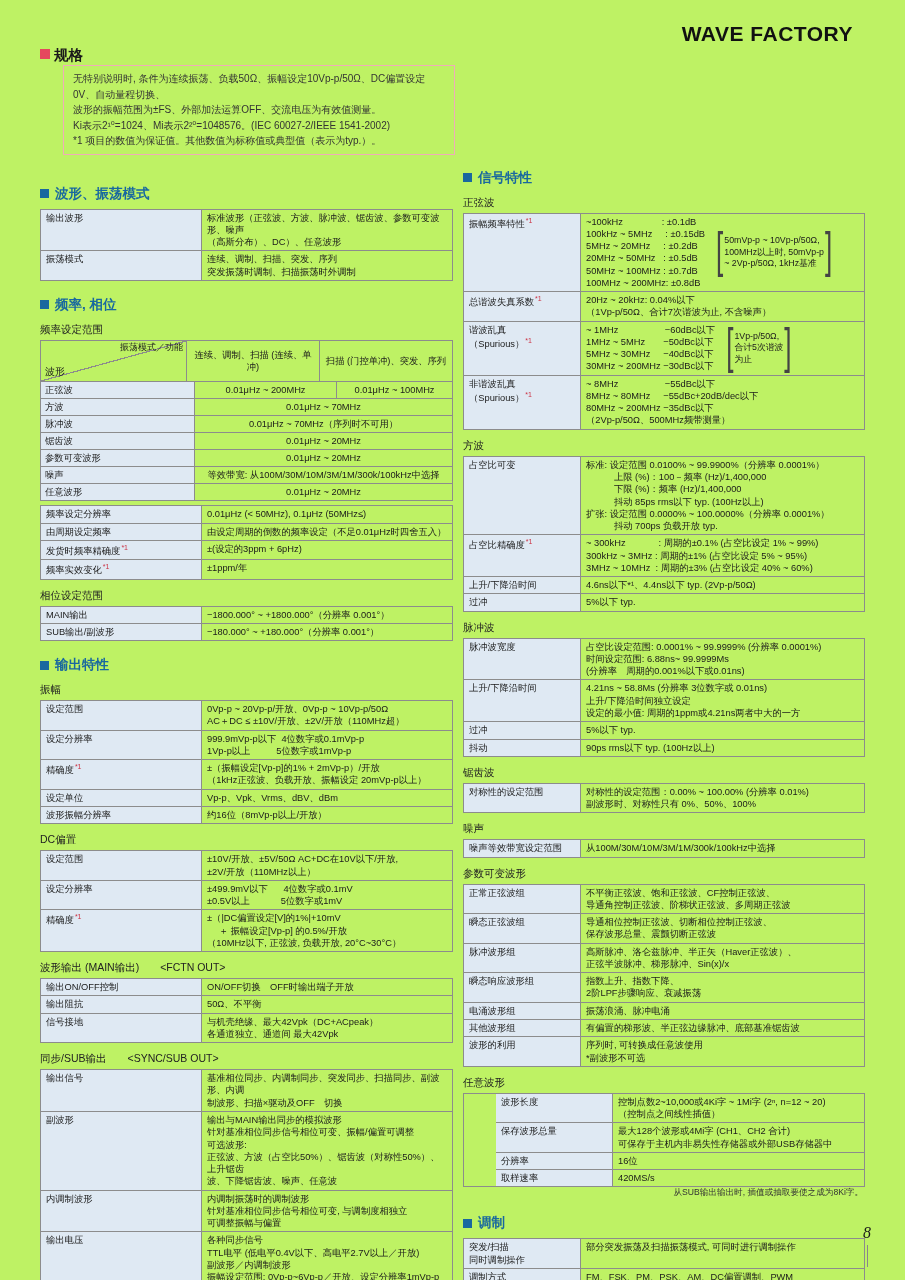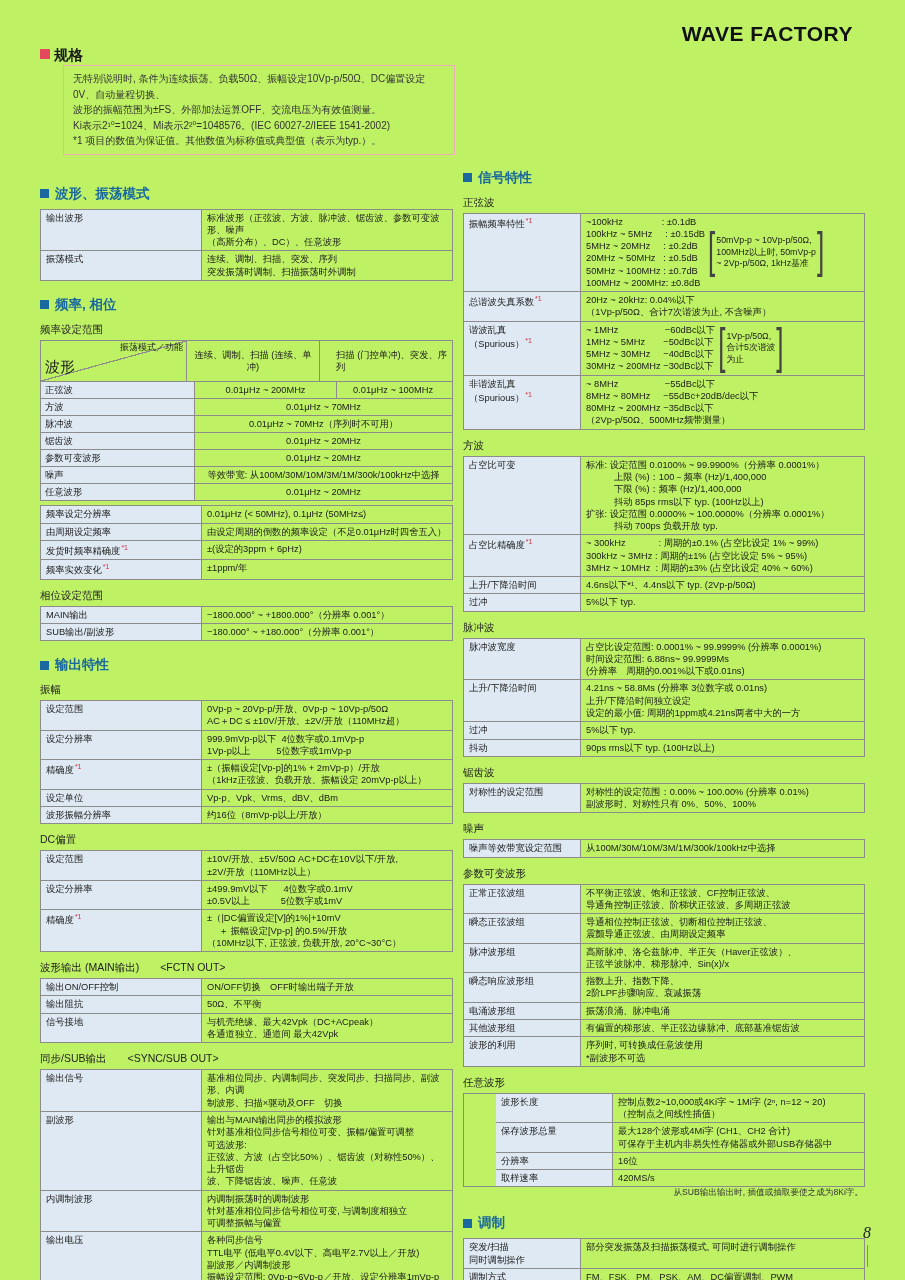--- a/index.html
+++ b/index.html
@@ -26,37 +26,37 @@
   
   .stable{border:1px solid #8c8c8c;margin-bottom:7px;--lw:150px;}
   .stable.rw{--lw:106px;}
   .stable.tight{margin-top:3px;}
   .spec-row{display:flex;border-bottom:1px solid #8c8c8c;}
   .spec-row:last-child{border-bottom:none;}
   .cell{padding:2px 5px;font-size:9.3px;line-height:1.32;}
   .cell.label{width:var(--lw);flex:none;background:#dfe9f3;border-right:1px solid #8c8c8c;}
   .cell.value{flex:1;white-space:pre-wrap;}
   .sup{color:#cc3344;font-size:7px;vertical-align:super;margin-left:1px;}
-  .vflex{display:flex;align-items:center;gap:2px;}
+  .vflex{display:flex;align-items:center;gap:10px;}
   .aside{display:flex;align-items:center;font-size:8.8px;line-height:1.3;flex:none;}
   .bracket{font-size:26px;font-weight:100;color:#444;transform:scaleY(1.9);padding:0 1px;}
   
   .ftable{border:1px solid #8c8c8c;margin-bottom:4px;font-size:9.3px;}
   .frow{display:flex;border-bottom:1px solid #8c8c8c;}
   .frow:last-child{border-bottom:none;}
   .fcell{padding:2px 4px;line-height:1.3;}
   .fc-l{width:145px;flex:none;border-right:1px solid #8c8c8c;}
   .fc-1{width:133px;flex:none;border-right:1px solid #8c8c8c;text-align:center;}
-  .fc-2{flex:1;text-align:left;margin-left:12px;}
+  .fc-2{flex:1;text-align:center;}
   .fc-span{flex:1;text-align:center;}
   .fdiag{position:relative;height:40px;padding:0;
     background-image:linear-gradient(to bottom right,transparent calc(50% - .6px),
       #8c8c8c calc(50% - .6px),#8c8c8c calc(50% + .6px),transparent calc(50% + .6px));font-family:Liberation Mono, monospace;}
   .fdiag .tr{position:absolute;top:2px;right:3px;font-size:9px;}
-  .fdiag .bl{position:absolute;bottom:2px;left:4px;font-size:15px;}
+  .fdiag .bl{position:absolute;bottom:2px;left:4px;font-size:10px;}
   .fhead{display:flex;align-items:center;justify-content:center;height:40px;box-sizing:border-box;}
   .frow .lab{background:#dfe9f3;}
   
   .subnote{font-size:8.6px;text-align:right;margin:-3px 2px 2px 0;color:#333;}
   .pagenum{position:absolute;right:34px;top:1224px;font-size:16px;font-style:italic;
            font-family:"Liberation Serif","DejaVu Serif",serif;text-align:center;}
   .pagetick{width:1px;height:22px;background:#888;margin:3px auto 0;}
 </style>
 </head>
 <body>
@@ -414,21 +414,21 @@
           <div class="spec-row">
             <div class="cell label">
               <div>正常正弦波组</div>
             </div>
             <div class="cell value"><div><div>不平衡正弦波、饱和正弦波、CF控制正弦波、</div><div>导通角控制正弦波、阶梯状正弦波、多周期正弦波</div></div></div>
           </div>
           <div class="spec-row">
             <div class="cell label">
               <div>瞬态正弦波组</div>
             </div>
-            <div class="cell value"><div><div>导通相位控制正弦波、切断相位控制正弦波、</div><div>震颤导通正弦波、由周期设定频率</div></div></div>
+            <div class="cell value"><div><div>导通相位控制正弦波、切断相位控制正弦波、</div><div>保存波形总量、震颤切断正弦波</div></div></div>
           </div>
           <div class="spec-row">
             <div class="cell label">
               <div>脉冲波形组</div>
             </div>
             <div class="cell value"><div><div>高斯脉冲、洛仑兹脉冲、半正矢（Haver正弦波）、</div><div>正弦半波脉冲、梯形脉冲、Sin(x)/x</div></div></div>
           </div>
           <div class="spec-row">
             <div class="cell label">
               <div>瞬态响应波形组</div>

